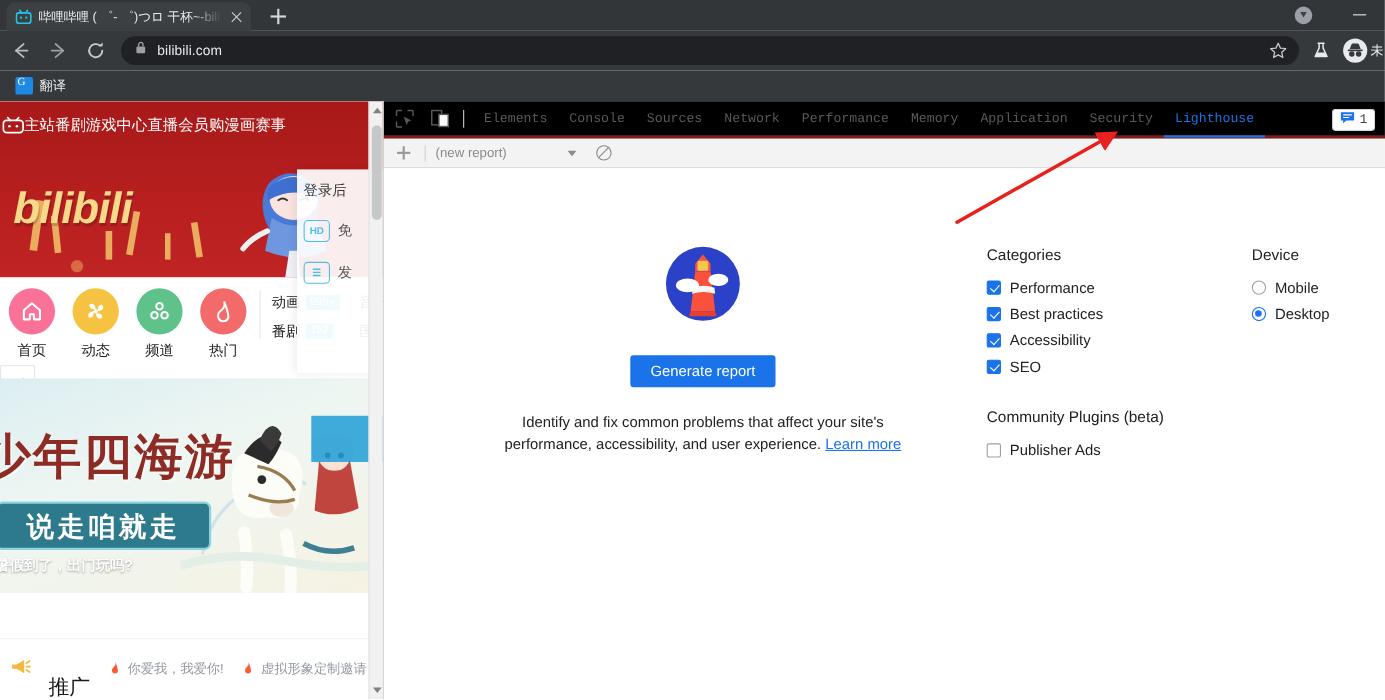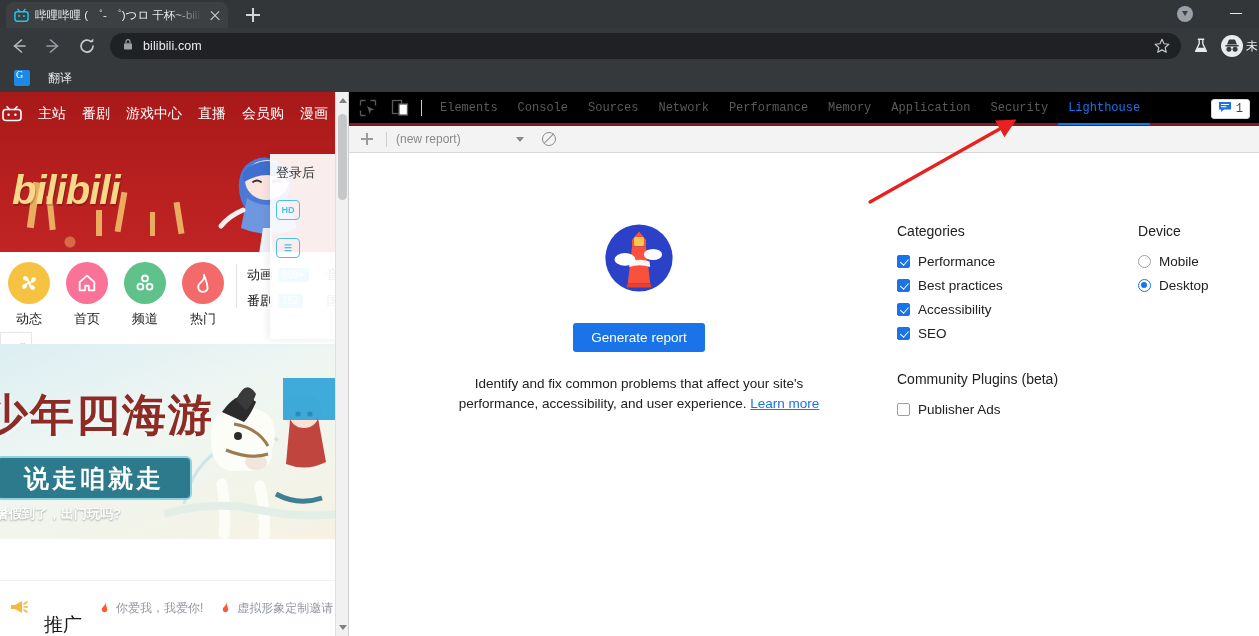--- a/index.html
+++ b/index.html
@@ -108,21 +108,21 @@
   .tb-cut {
     color: #e8eaed; font-size: 12px; margin-right: 2px; flex: 0 0 auto;
     overflow: hidden; width: 11px; white-space: nowrap;
   }
 
   
   .bookmarks {
     position: absolute; left: 0; top: 64px; width: 1259px; height: 28px;
     background: #35393c; display: flex; align-items: center; padding-left: 8px;
   }
-  .bm-item { display: flex; align-items: center; gap: 18px; padding: 2px 6px; cursor: pointer; }
+  .bm-item { display: flex; align-items: center; gap: 6px; padding: 2px 6px; cursor: pointer; }
   .bm-ico {
     width: 16px; height: 16px; background: #1e88e5; border-radius: 2px;
     position: relative; overflow: hidden;
   }
   .bm-ico::after {
     content: "G"; position: absolute; left: 2px; top: -1px;
     color: #fff; font-size: 10px; font-family: "Liberation Serif", serif;
   }
   .bm-label { color: #e8eaed; font-size: 12px; }
 
@@ -139,21 +139,21 @@
   .bili-header::before {
     content: ""; position: absolute; left: -20px; top: 60px;
     width: 200px; height: 120px;
     background:
       radial-gradient(circle at 20% 90%, rgba(255,210,120,.55) 0 6px, transparent 7px),
       radial-gradient(circle at 45% 75%, rgba(255,210,120,.4) 0 5px, transparent 6px);
   }
   .confetti { position: absolute; background: #f2c66b; opacity: .85; }
   .bili-nav {
     position: absolute; left: 0; top: 8px; width: 360px; height: 28px;
-    display: flex; align-items: center; gap: 16px; padding-left: 2px;
+    display: flex; align-items: center; gap: 0; padding-left: 2px;
     color: #fff; font-size: 14px; white-space: nowrap;
   }
   .bili-nav-logo { width: 20px; height: 16px; flex: 0 0 20px; }
   .bili-wordmark {
     position: absolute; left: 12px; top: 76px;
     font-family: "Liberation Sans", sans-serif;
     font-size: 40px; font-weight: bold; font-style: italic;
     color: #f7d98a; letter-spacing: -1px;
     text-shadow: 1px 2px 0 rgba(0,0,0,.18);
   }
@@ -234,21 +234,21 @@
   
   .bili-login-pop {
     position: absolute; left: 270px; top: 62px; width: 78px; height: 185px;
     background: rgba(255,255,255,.92);
     box-shadow: -2px 0 8px rgba(0,0,0,.08);
     padding: 10px 0 0 6px; overflow: hidden;
   }
   .lp-head { font-size: 13px; color: #333; white-space: nowrap; }
   .lp-row {
     display: flex; align-items: center; gap: 7px; margin-top: 18px;
-    font-size: 13px; color: #555; white-space: nowrap; justify-content: space-between;
+    font-size: 13px; color: #555; white-space: nowrap;
   }
   .lp-ico {
     width: 24px; height: 20px; border: 1.5px solid #4ec0e6; border-radius: 4px;
     color: #4ec0e6; font-size: 9px; font-weight: bold;
     display: flex; align-items: center; justify-content: center; flex: 0 0 24px;
   }
   .bili-sel {
     position: absolute; left: 283px; top: 286px; width: 65px; height: 42px;
     background: #1e9ed6; opacity: .85;
   }
@@ -517,38 +517,38 @@
       <path d="M48 46 q4-3 8 0" stroke="#333" stroke-width="1.8" fill="none" stroke-linecap="round"></path>
       <path d="M68 46 q4-3 8 0" stroke="#333" stroke-width="1.8" fill="none" stroke-linecap="round"></path>
       <path d="M42 62 q20 14 40 0 l10 30 q-26 12 -56 0Z" fill="#6f97e0"></path>
       <path d="M38 74 q-14 6 -22 16" stroke="#f0f0f0" stroke-width="5" fill="none" stroke-linecap="round"></path>
       <path d="M58 92 l-4 26 h14 l-2-26Z" fill="#eef1f6"></path>
     </svg>
   </div>
 
   <div class="bili-cats">
     <div class="cat">
+      <div class="cat-circle" style="background:#fb7299">
+        <svg width="22" height="22" viewBox="0 0 24 24">
+              <path d="M4 11 L12 4 L20 11 V20 H14 V15 H10 V20 H4Z" fill="none" stroke="#fff" stroke-width="2" stroke-linejoin="round"></path>
+            </svg>
+      </div>
+      <div class="cat-label">首页</div>
+    </div>
+    <div class="cat">
       <div class="cat-circle" style="background:#f5c242">
         <svg width="22" height="22" viewBox="0 0 24 24">
           <circle cx="12" cy="12" r="2.2" fill="#fff"></circle>
           <path d="M12 10 q-1-7 -6-5 q-2 5 6 5Z" fill="#fff"></path>
           <path d="M14 12 q7-1 5-6 q-5-2 -5 6Z" fill="#fff"></path>
           <path d="M12 14 q1 7 6 5 q2-5 -6-5Z" fill="#fff"></path>
           <path d="M10 12 q-7 1 -5 6 q5 2 5-6Z" fill="#fff"></path>
         </svg>
       </div>
       <div class="cat-label">动态</div>
-    </div>
-    <div class="cat">
-      <div class="cat-circle" style="background:#fb7299">
-        <svg width="22" height="22" viewBox="0 0 24 24">
-              <path d="M4 11 L12 4 L20 11 V20 H14 V15 H10 V20 H4Z" fill="none" stroke="#fff" stroke-width="2" stroke-linejoin="round"></path>
-            </svg>
-      </div>
-      <div class="cat-label">首页</div>
     </div>
     <div class="cat">
       <div class="cat-circle" style="background:#5fc28a">
         <svg width="22" height="22" viewBox="0 0 24 24">
           <circle cx="12" cy="7" r="3.2" fill="none" stroke="#fff" stroke-width="2"></circle>
           <circle cx="7" cy="16" r="3.2" fill="none" stroke="#fff" stroke-width="2"></circle>
           <circle cx="17" cy="16" r="3.2" fill="none" stroke="#fff" stroke-width="2"></circle>
         </svg>
       </div>
       <div class="cat-label">频道</div>

